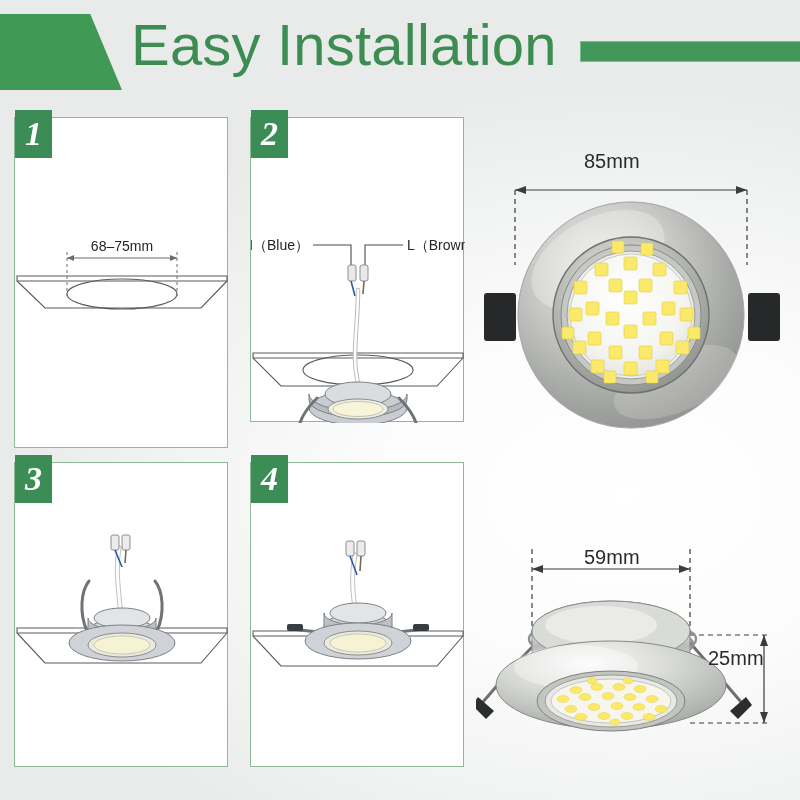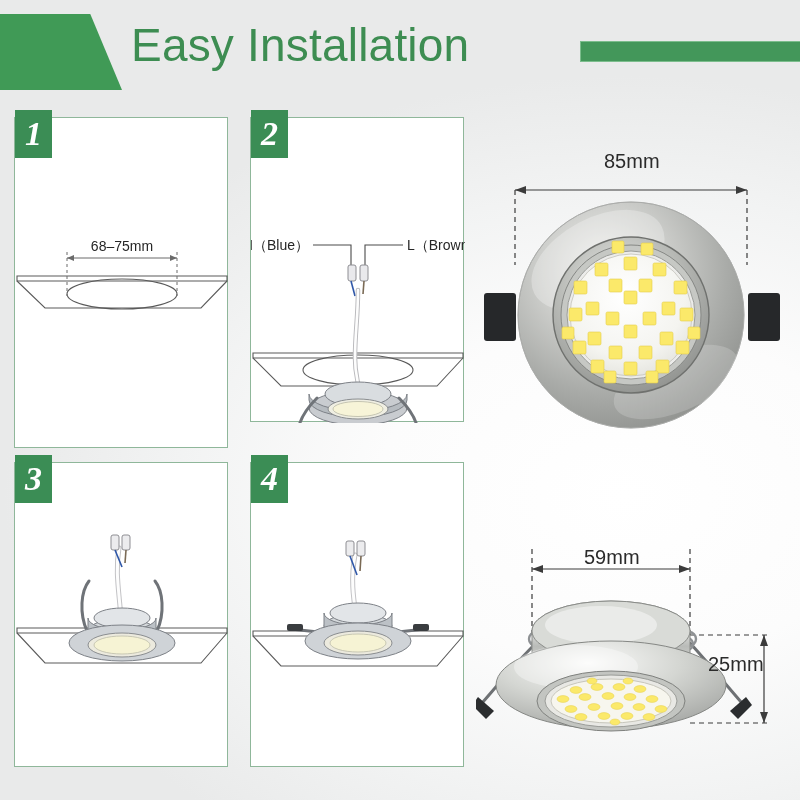--- a/index.html
+++ b/index.html
@@ -17,21 +17,21 @@
   }
 
   
   .hdr-trap{
     position:absolute;left:0;top:14px;width:122px;height:76px;
     background:#409a56;
     clip-path:polygon(0 0, 74% 0, 100% 100%, 0 100%);
   }
   .hdr-title{
     position:absolute;left:131px;top:16px;
-    font-size:46px;line-height:58px;letter-spacing:.2px;
+    font-size:58px;line-height:58px;letter-spacing:.2px;
     color:#3d8d52;font-weight:400;white-space:nowrap;
   }
   .hdr-bar{
     position:absolute;left:580px;top:41px;width:230px;height:21px;
     background:#43975a;border:1px solid #7bbd8c;box-sizing:border-box;
   }
 
   
   .panel{
     position:absolute;background:#ffffff;border:1px solid #8fb79a;box-sizing:border-box;
@@ -274,21 +274,21 @@
         <rect x="180" y="210" width="13" height="13" rx="1.5"></rect>
         <rect x="148" y="212" width="13" height="13" rx="1.5"></rect>
         <rect x="136" y="91" width="12" height="12" rx="1.5"></rect>
         <rect x="165" y="93" width="12" height="12" rx="1.5"></rect>
         <rect x="86" y="177" width="12" height="12" rx="1.5"></rect>
         <rect x="212" y="177" width="12" height="12" rx="1.5"></rect>
         <rect x="128" y="221" width="12" height="12" rx="1.5"></rect>
         <rect x="170" y="221" width="12" height="12" rx="1.5"></rect>
       </g>
     </svg>
-    <div class="dimtext dim-85" style="left:128px;top:0;">85mm</div>
+    <div class="dimtext dim-85" style="left:108px;top:0;">85mm</div>
   </div>
 
   <div class="photo photo-bot">
     <svg width="320" height="250" viewBox="0 0 320 250">
       <defs>
         <linearGradient id="canG" x1="0" y1="0" x2="0" y2="1">
           <stop offset="0%" stop-color="#e8e9e7"></stop>
           <stop offset="22%" stop-color="#fbfbfa"></stop>
           <stop offset="48%" stop-color="#b9bbb8"></stop>
           <stop offset="72%" stop-color="#d8dad6"></stop>
@@ -364,16 +364,16 @@
         <ellipse cx="105" cy="192" rx="6" ry="3.4"></ellipse>
         <ellipse cx="128" cy="191" rx="6" ry="3.4"></ellipse>
         <ellipse cx="151" cy="191" rx="6" ry="3.4"></ellipse>
         <ellipse cx="173" cy="192" rx="6" ry="3.4"></ellipse>
         <ellipse cx="116" cy="156" rx="5" ry="3"></ellipse>
         <ellipse cx="152" cy="156" rx="5" ry="3"></ellipse>
         <ellipse cx="139" cy="197" rx="5" ry="3"></ellipse>
       </g>
     </svg>
     <div class="dimtext" style="left:108px;top:13px;margin-top:8px;">59mm</div>
-    <div class="dimtext" style="left:232px;top:128px;">25mm</div>
+    <div class="dimtext" style="left:232px;top:122px;">25mm</div>
   </div>
 
 </div>
 
 </body></html>

